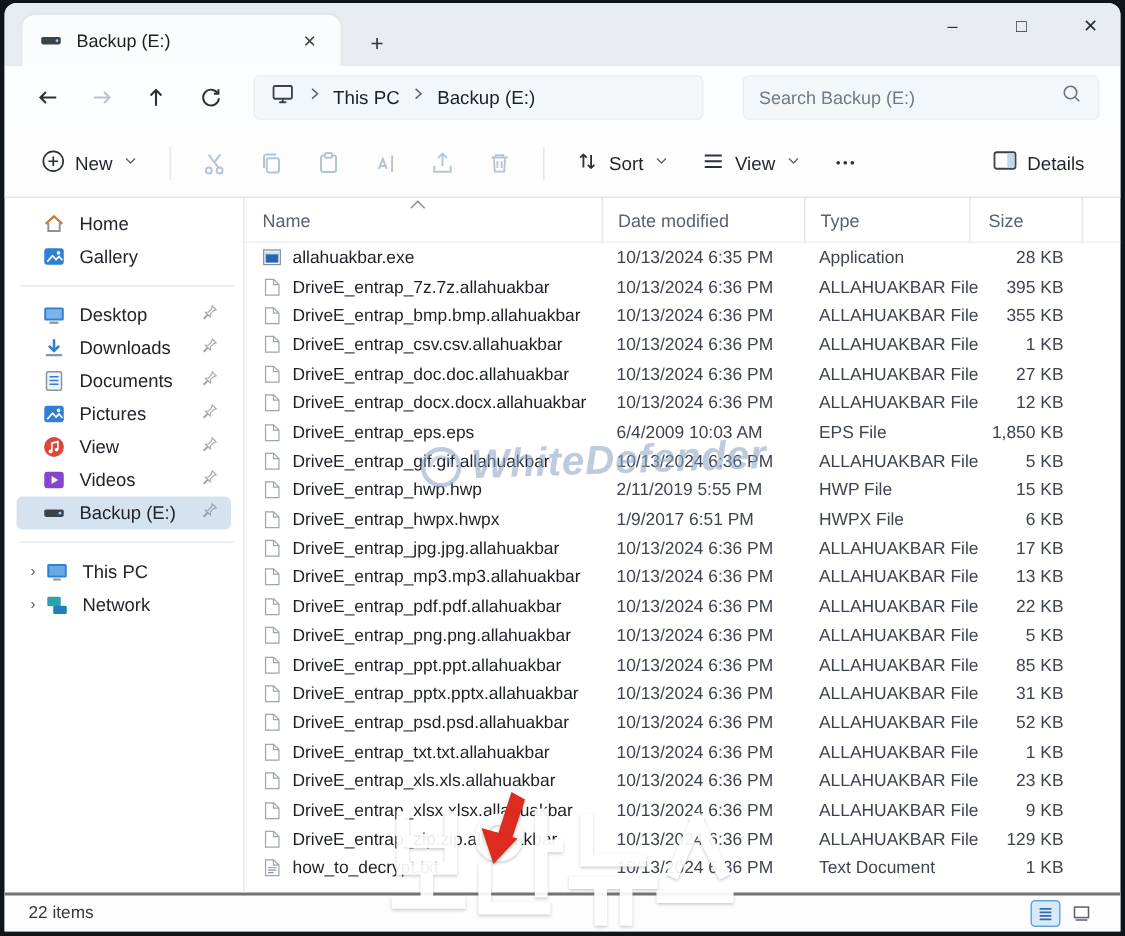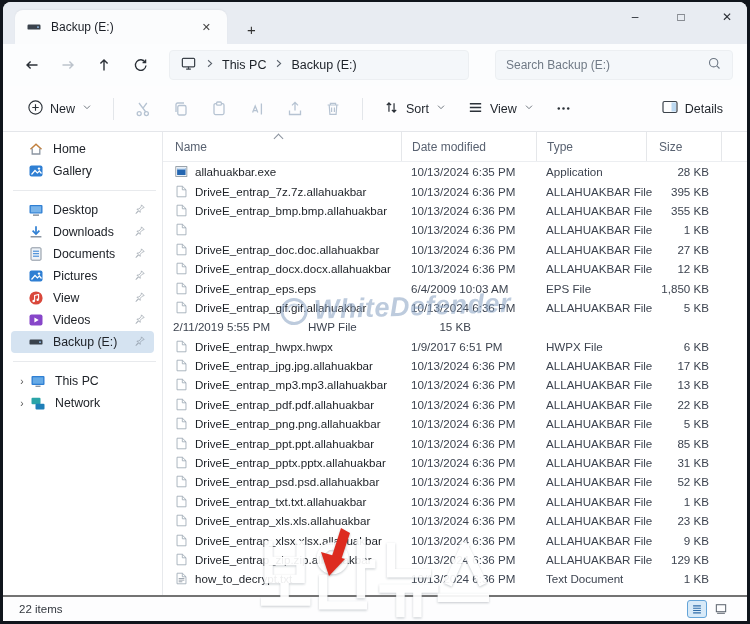--- a/index.html
+++ b/index.html
@@ -435,20 +435,21 @@
             <div class="fc-size">355 KB</div>
           </div>
           <div class="frow">
             <div class="fc-name">
               <span class="fico">
                 <svg width="13" height="15" viewBox="0 0 16 16" fill="none">
                   <path d="M2.5 1.5h6.6l4.4 4.3v8.7H2.5z" fill="#fff" stroke="#9aa6b2"></path>
                   <path d="M9 1.5v4.4h4.5" stroke="#9aa6b2"></path>
                 </svg>
               </span>
+              <span>DriveE_entrap_csv.csv.allahuakbar</span>
             </div>
             <div class="fc-date">10/13/2024 6:36 PM</div>
             <div class="fc-type">ALLAHUAKBAR File</div>
             <div class="fc-size">1 KB</div>
           </div>
           <div class="frow">
             <div class="fc-name">
               <span class="fico">
                 <svg width="13" height="15" viewBox="0 0 16 16" fill="none">
                   <path d="M2.5 1.5h6.6l4.4 4.3v8.7H2.5z" fill="#fff" stroke="#9aa6b2"></path>
@@ -497,20 +498,29 @@
                   <path d="M9 1.5v4.4h4.5" stroke="#9aa6b2"></path>
                 </svg>
               </span>
               <span>DriveE_entrap_gif.gif.allahuakbar</span>
             </div>
             <div class="fc-date">10/13/2024 6:36 PM</div>
             <div class="fc-type">ALLAHUAKBAR File</div>
             <div class="fc-size">5 KB</div>
           </div>
           <div class="frow">
+            <div class="fc-name">
+              <span class="fico">
+                <svg width="13" height="15" viewBox="0 0 16 16" fill="none">
+                  <path d="M2.5 1.5h6.6l4.4 4.3v8.7H2.5z" fill="#fff" stroke="#9aa6b2"></path>
+                  <path d="M9 1.5v4.4h4.5" stroke="#9aa6b2"></path>
+                </svg>
+              </span>
+              <span>DriveE_entrap_hwp.hwp</span>
+            </div>
             <div class="fc-date">2/11/2019 5:55 PM</div>
             <div class="fc-type">HWP File</div>
             <div class="fc-size">15 KB</div>
           </div>
           <div class="frow">
             <div class="fc-name">
               <span class="fico">
                 <svg width="13" height="15" viewBox="0 0 16 16" fill="none">
                   <path d="M2.5 1.5h6.6l4.4 4.3v8.7H2.5z" fill="#fff" stroke="#9aa6b2"></path>
                   <path d="M9 1.5v4.4h4.5" stroke="#9aa6b2"></path>

